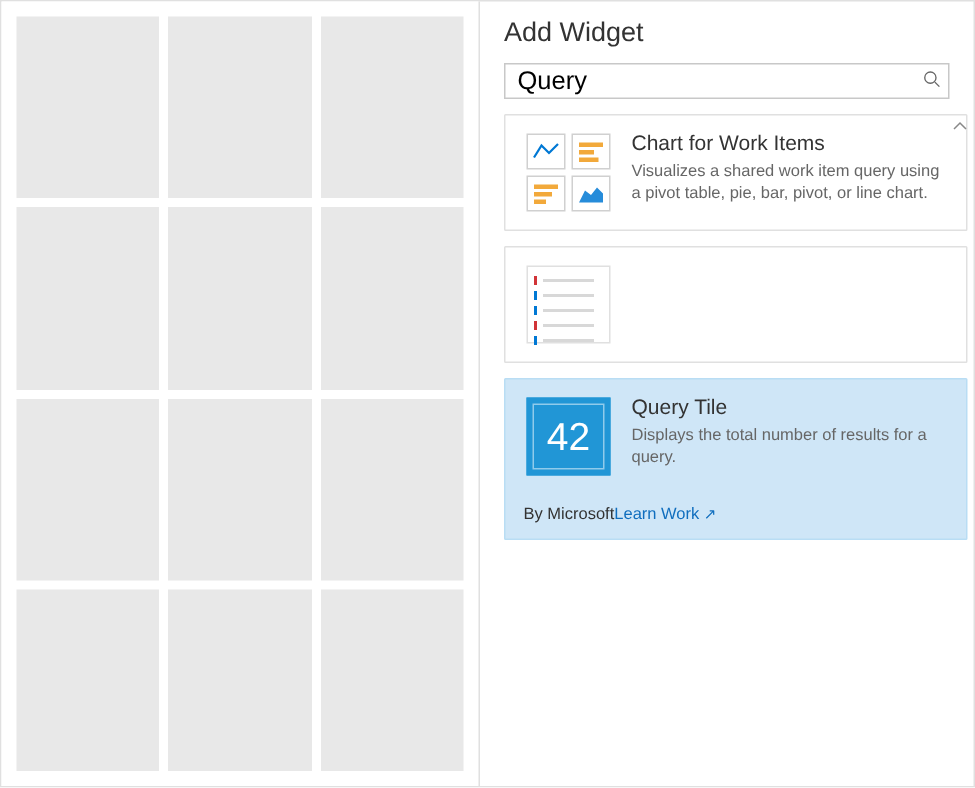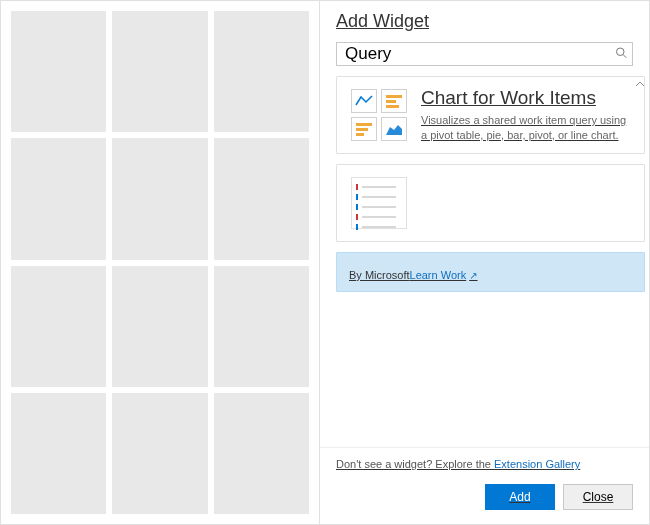--- a/index.html
+++ b/index.html
@@ -1,38 +1,38 @@
 <!DOCTYPE html>
 <html><head>
 <meta charset="utf-8">
 <style>
   * { box-sizing: border-box; margin: 0; padding: 0; }
   body { font-family: "Segoe UI", Arial, sans-serif; font-size: 12px; color: #333; background: #fff; width: 650px; height: 525px; overflow: hidden; }
-  .root { display: flex; width: 650px; height: 525px; border: 1px solid #e0e0e0; text-decoration: underline; }
+  .root { display: flex; width: 650px; height: 525px; border: 1px solid #e0e0e0; }
   .dashboard-area { width: 318px; background: #fff; padding: 10px; }
   .grid { display: grid; grid-template-columns: repeat(3, 1fr); grid-template-rows: repeat(4, 1fr); gap: 6px; width: 100%; height: 100%; }
   .grid-cell { background: #e8e8e8; }
   .panel { flex: 1; display: flex; flex-direction: column; border-left: 1px solid #e0e0e0; }
   .panel-header { padding: 10px 16px 6px; }
   .panel-title { font-size: 18px; font-weight: 400; color: #333; }
   .search-row { padding: 4px 16px 10px; }
   .search-box { position: relative; }
   .search-input { width: 100%; border: 1px solid #c8c8c8; font-size: 17px; padding: 4px 26px 4px 8px; height: 24px; outline: none; }
   .search-icon { position: absolute; right: 6px; top: 50%; transform: translateY(-50%); font-size: 12px; color: #666; pointer-events: none; }
   .widget-list { flex: 1; overflow-y: auto; padding: 0 4px 0 16px; position: relative; }
   .scroll-ind { position: absolute; right: 2px; top: 0; width: 12px; height: 8px; color: #888; }
   .widget-item { border: 1px solid #e0e0e0; border-radius: 1px; padding: 10px 12px; margin-bottom: 10px; display: flex; gap: 12px; cursor: pointer; background: #fff; }
   .widget-item.selected { background: #cfe6f7; border-color: #b9ddf4; flex-direction: column; }
   .widget-item.selected .item-top { display: flex; gap: 12px; }
   .item-meta-row { display: flex; font-size: 11px; margin-top: 6px; align-items: center; }
   .item-meta-row .learn { color: #106ebe; cursor: pointer; }
   .thumb { width: 60px; height: 56px; flex-shrink: 0; display: flex; align-items: center; justify-content: center; }
   .thumb-inner { width: 56px; height: 52px; }
   .item-body { flex: 1; }
-  .item-title { font-size: 19px; font-weight: 400; color: #333; margin-bottom: 4px; }
+  .item-title { font-size: 14px; font-weight: 400; color: #333; margin-bottom: 4px; }
   .item-desc { font-size: 11px; color: #666; line-height: 1.35; }
   .panel-footer { padding: 10px 16px 14px; border-top: 1px solid #eee; }
   .footer-text { font-size: 11px; color: #555; margin-bottom: 14px; }
   .footer-text a { color: #106ebe; text-decoration: none; cursor: pointer; }
   .footer-buttons { display: flex; justify-content: flex-end; gap: 8px; }
   .btn { min-width: 70px; height: 26px; font-size: 12px; border: 1px solid #c8c8c8; background: #efefef; cursor: pointer; }
   .btn.primary { background: #0078d4; border-color: #0078d4; color: #fff; }
   
   .t1 { display: grid; grid-template-columns: 1fr 1fr; grid-template-rows: 1fr 1fr; gap: 4px; }
   .t1 div { border: 1px solid #d0d0d0; display:flex; align-items:center; justify-content:center; }
@@ -148,34 +148,36 @@
               </div>
             <div class="row">
                 <span style="width:2px;height:6px;background:#0078d4"></span>
                 <span class="bar" style="width:34px"></span>
               </div>
           </div>
         </div>
       </div>
 
       <div class="widget-item selected">
+        <div class="item-top">
+          <div class="thumb">
+            <div class="thumb-inner t3">
+              <div class="inner">42</div>
+            </div>
+          </div>
+          <div class="item-body">
+            <div class="item-title">Query Tile</div>
+            <div class="item-desc">Displays the total number of results for a query.</div>
+          </div>
+        </div>
         <div class="item-meta-row">
           <span>By Microsoft</span>
           <span class="learn">
             <span>Learn Work</span><span class="ext-icon">↗</span>
           </span>
         </div>
       </div>
 
     </div>
 
-    <div class="panel-footer">
-      <div class="footer-text">
-        <span>Don't see a widget? Explore the </span><a>Extension Gallery</a>
-      </div>
-      <div class="footer-buttons">
-        <button class="btn primary">Add</button>
-        <button class="btn">Close</button>
-      </div>
-    </div>
 
   </div>
 </div>
 
 </body></html>

